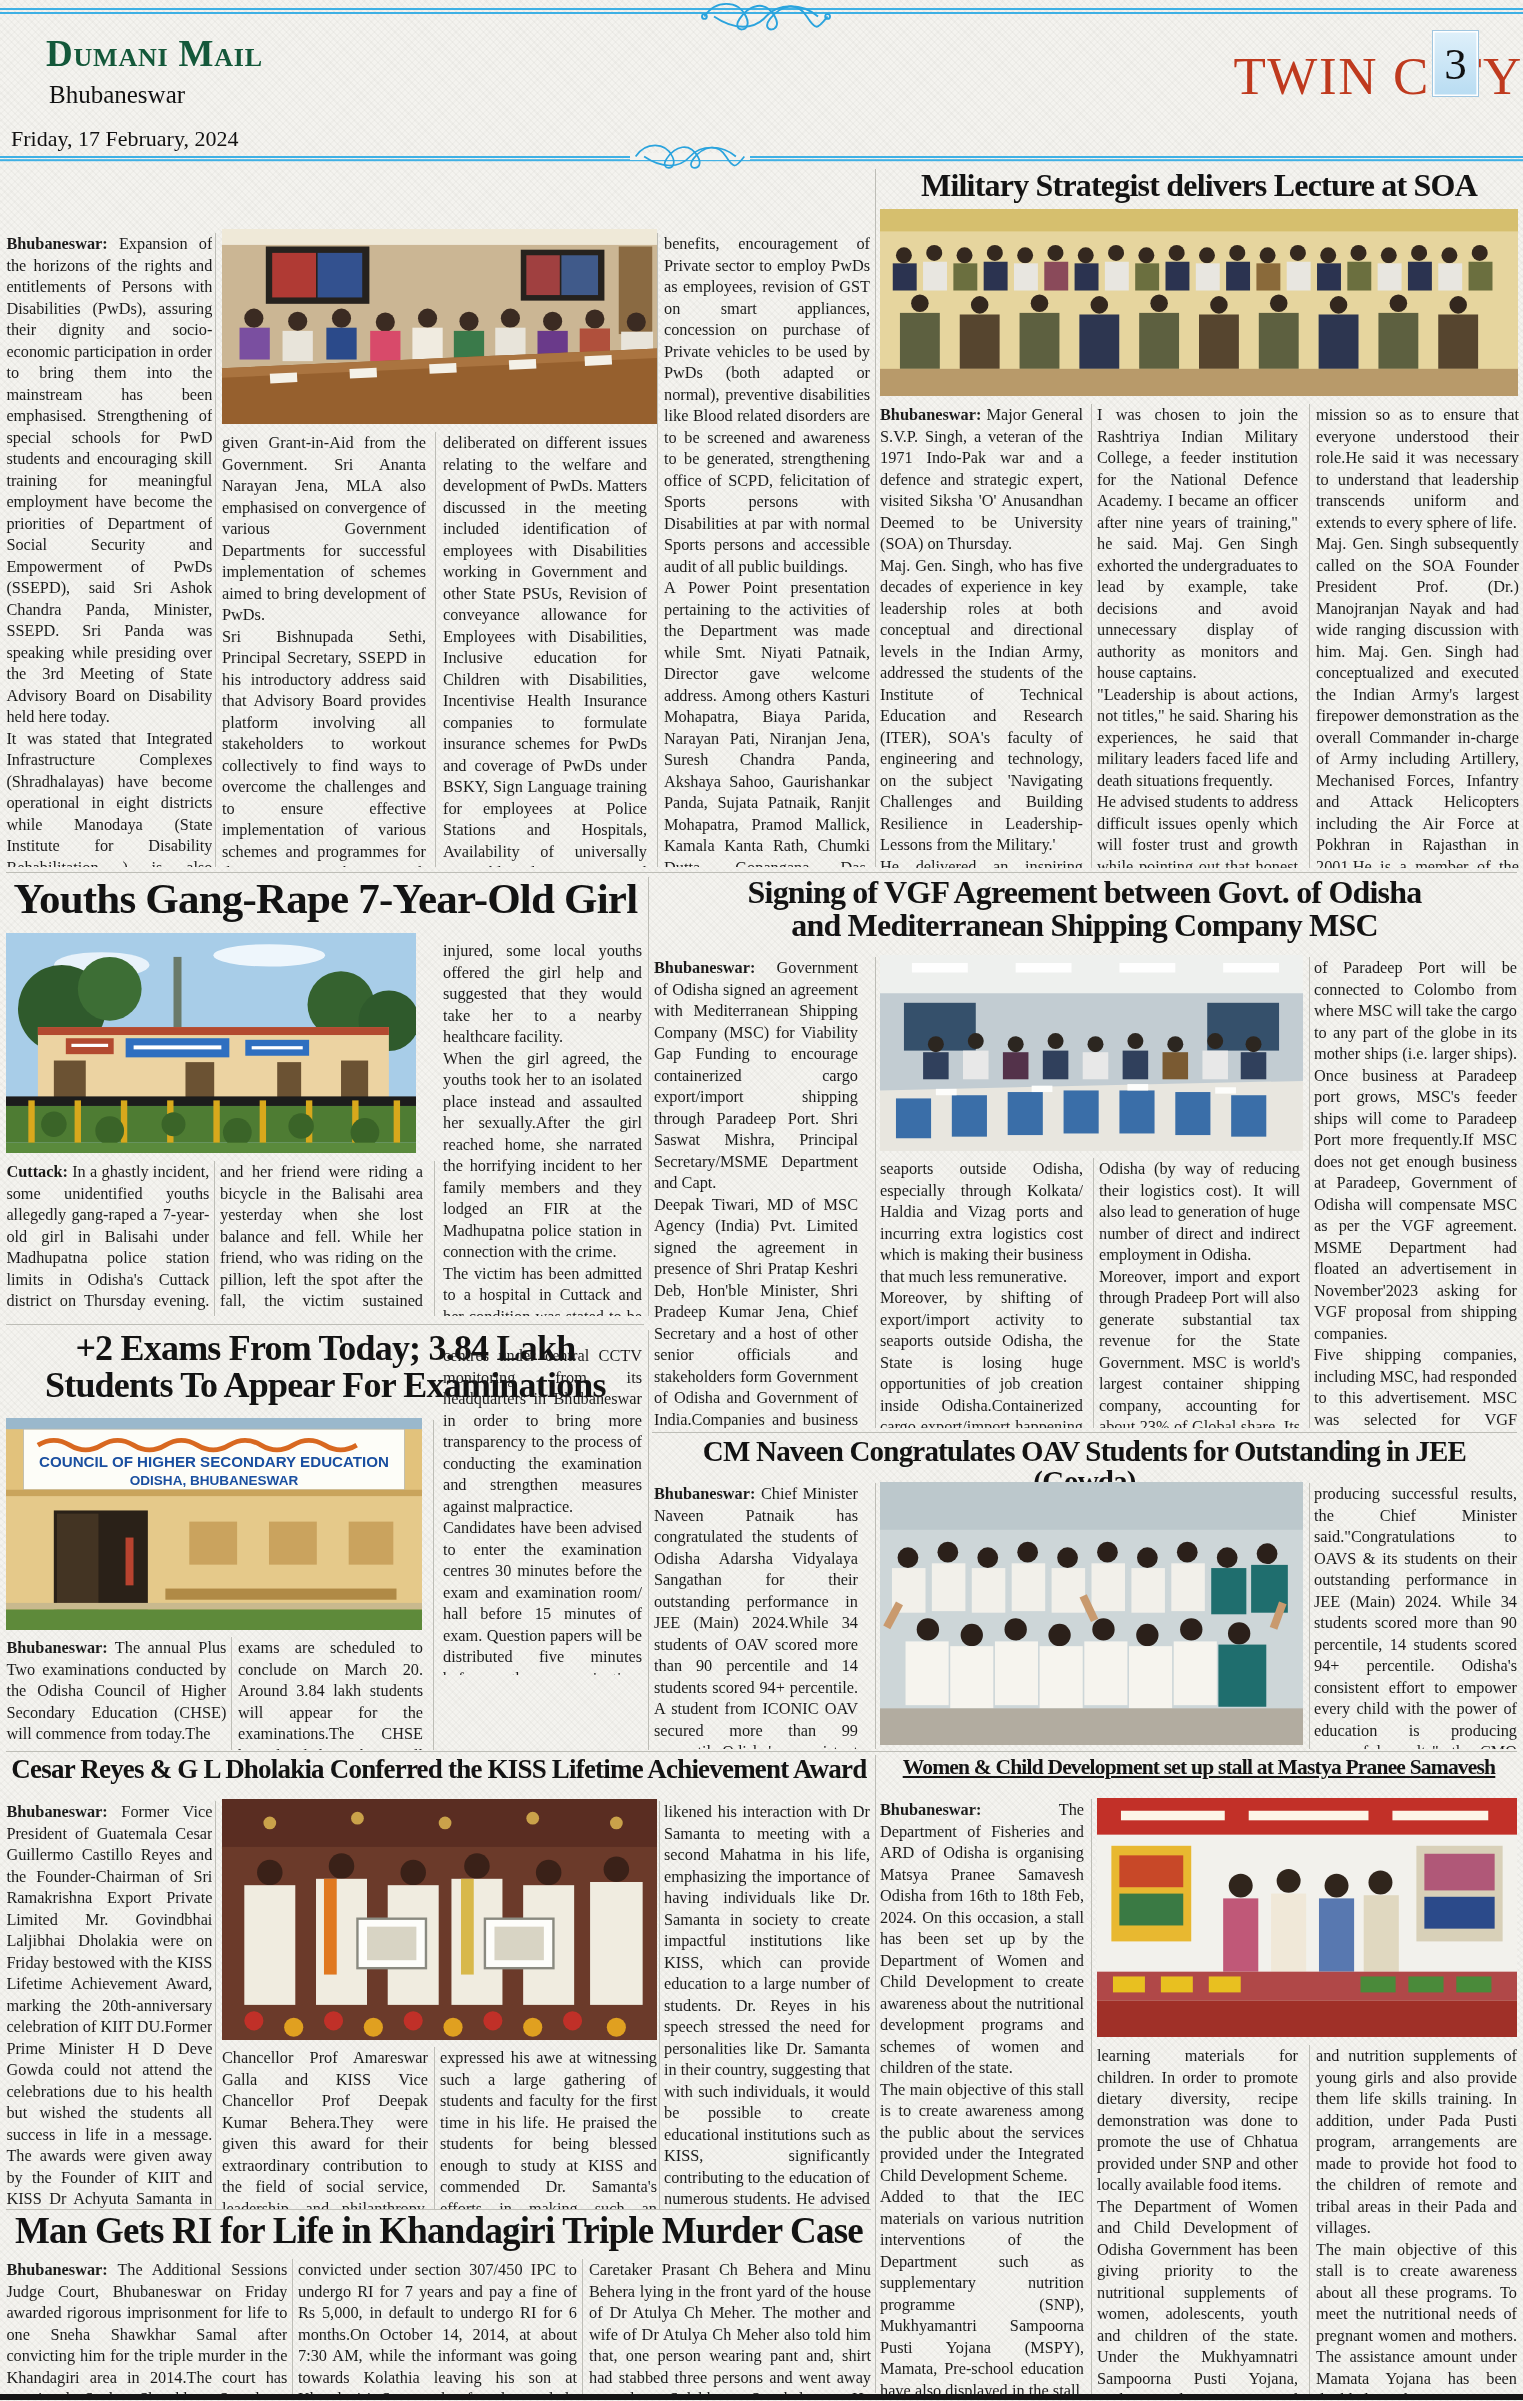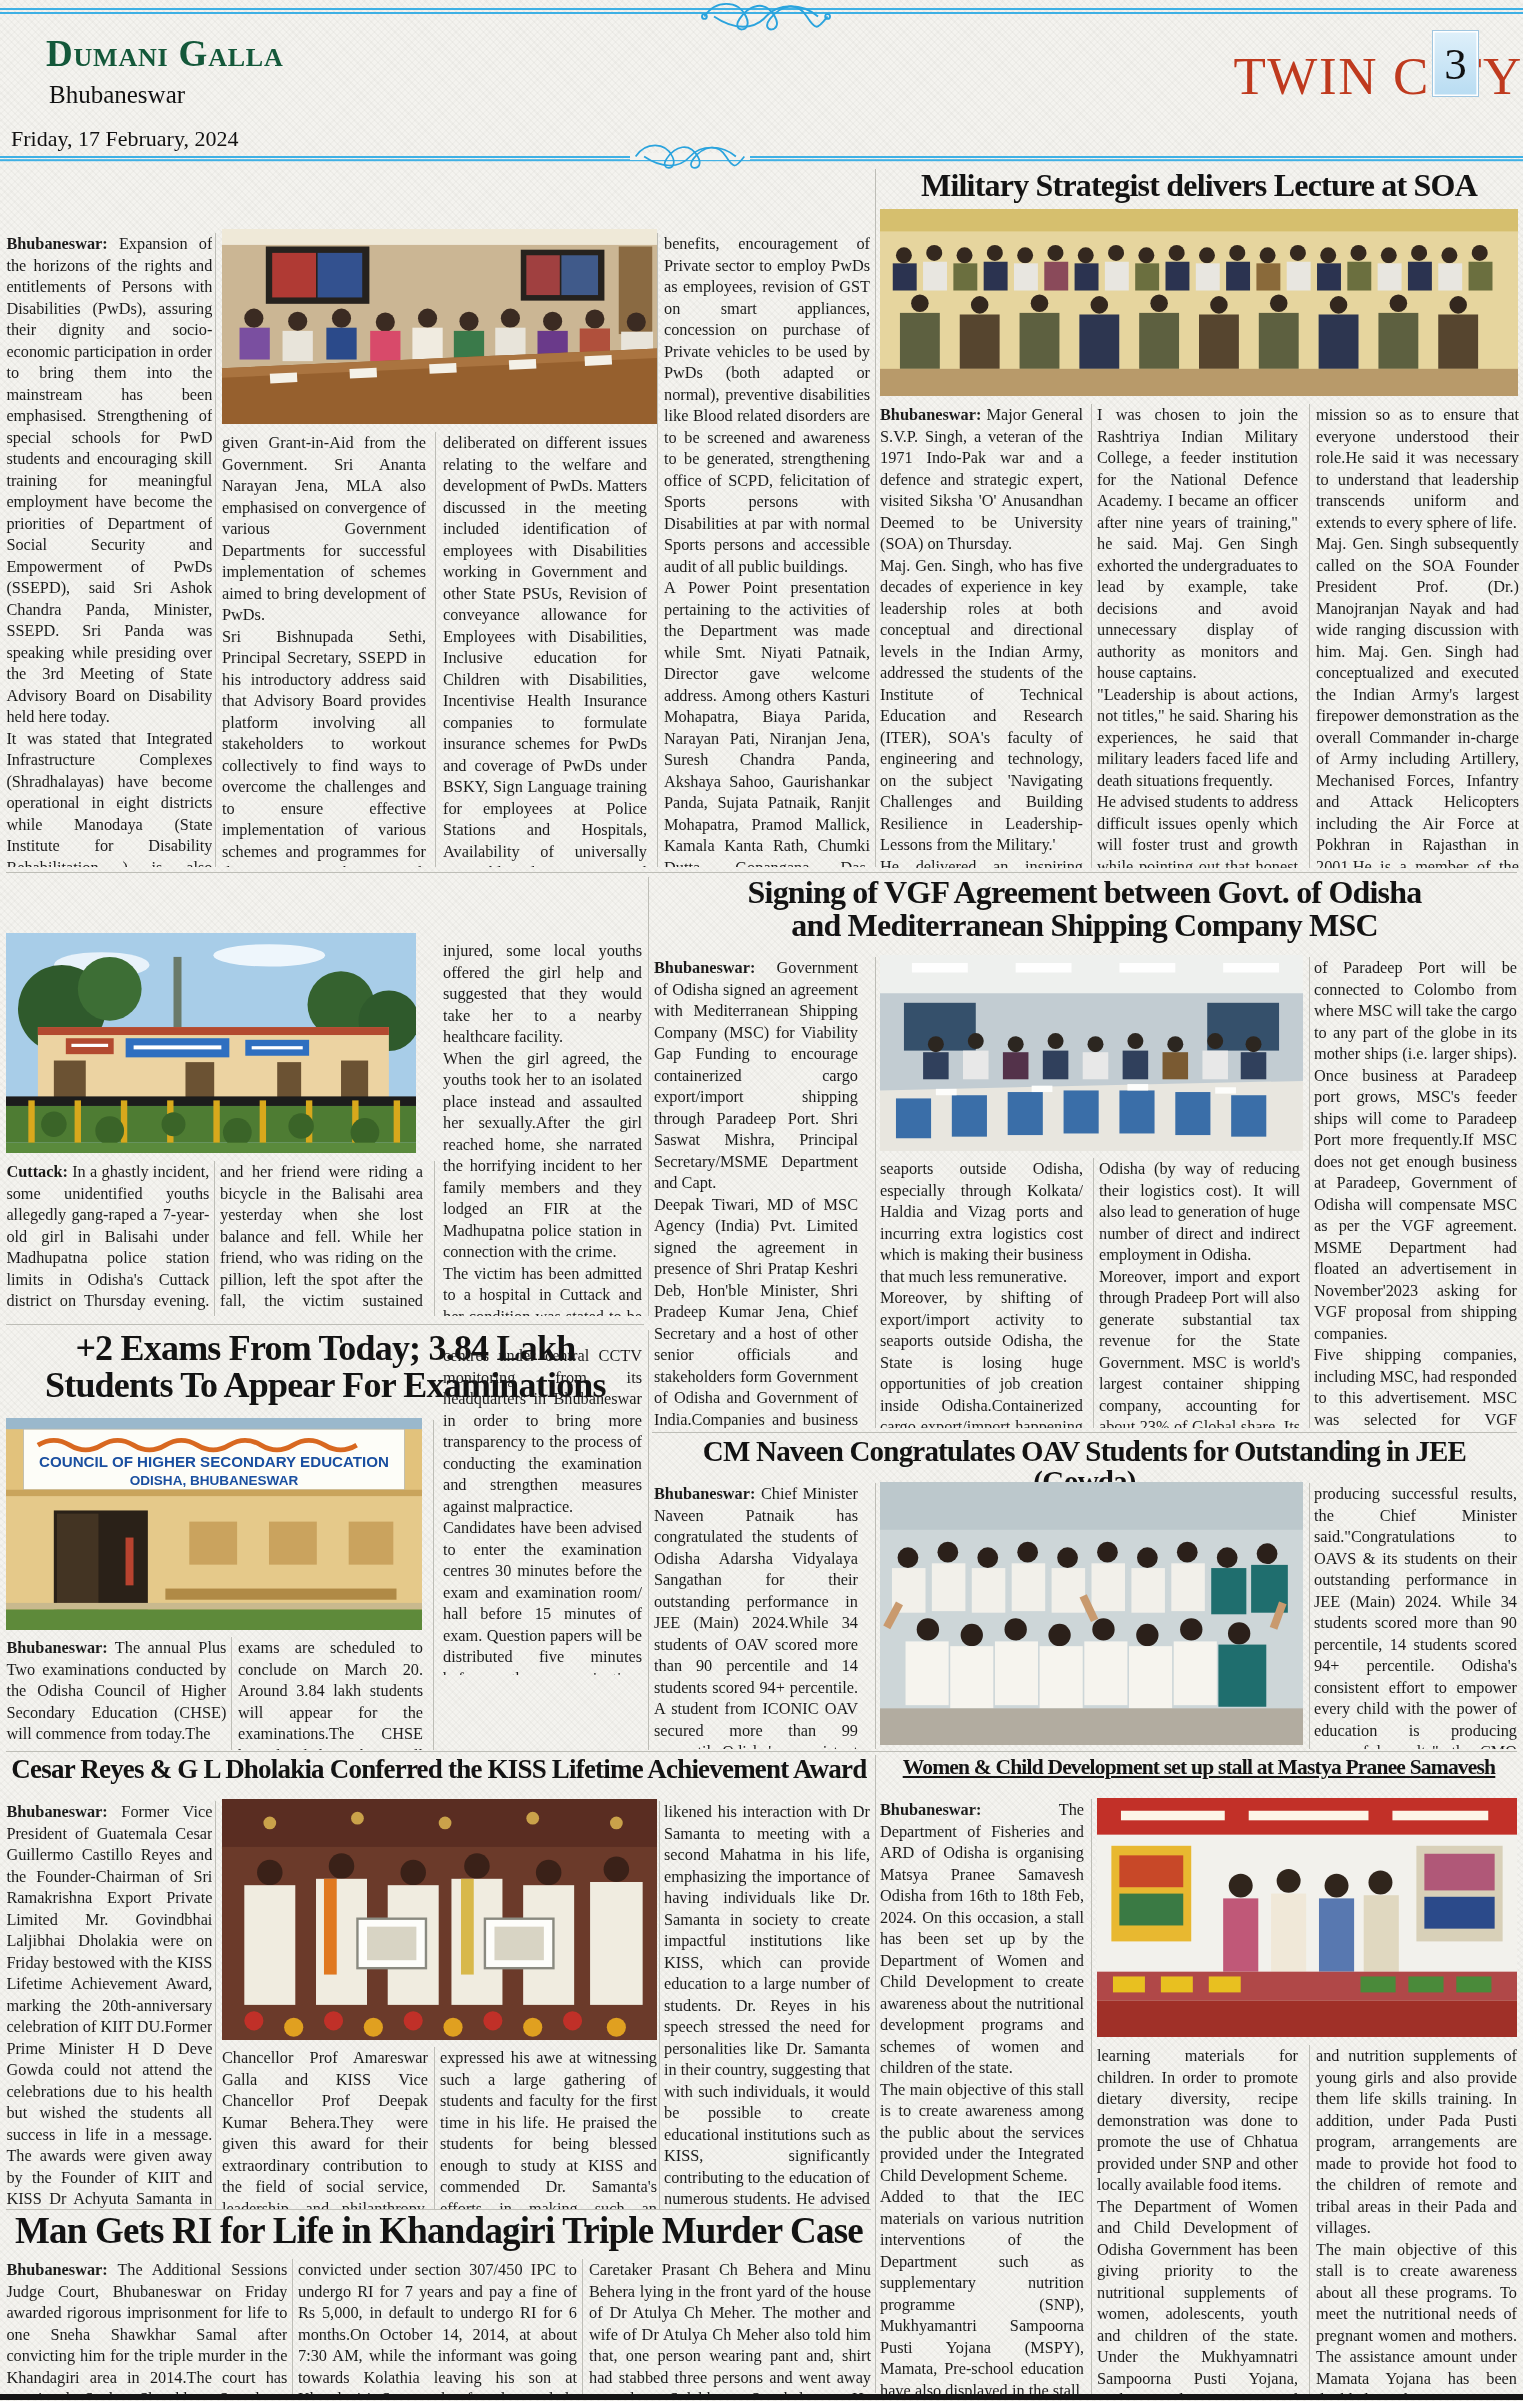--- a/index.html
+++ b/index.html
@@ -42,21 +42,21 @@
   <svg class="flour" style="left:698px;top:-1.6px;width:136px;height:37px;" viewBox="0 0 170 46">
     <rect x="0" y="20" width="170" height="6" fill="#f4f3ef"></rect>
     <g fill="none" stroke="#2aa3dd" stroke-width="2.4">
       <path d="M8 23 C 22 2, 50 2, 60 23 S 40 44, 52 26 S 84 2, 96 23 S 76 44, 90 26 S 124 4, 136 23 S 150 38, 162 23"></path>
       <path d="M20 23 C 45 40, 70 40, 85 23 C 100 6, 130 6, 150 23"></path>
       <circle cx="8" cy="23" r="3"></circle>
         <circle cx="162" cy="23" r="3"></circle>
     </g>
   </svg>
 
-  <div class="abs masthead" style="left:46px;top:32px;">Dumani Galla</div>
+  <div class="abs masthead" style="left:46px;top:32px;">Dumani Mail</div>
   <div class="abs city" style="left:49px;top:81px;">Bhubaneswar</div>
   <div class="abs date" style="left:11px;top:126px;">Friday, 17 February, 2024</div>
   <div class="abs section-title" style="left:0;top:46px;width:1523px;text-align:right;">TWIN CITY</div>
   <div class="pagebox" style="left:1432px;top:30px;">3</div>
 
   <div class="rule-blue thin" style="left:0;top:156px;width:1523px;"></div>
   <svg class="flour" style="left:630px;top:140px;width:120px;height:33px;" viewBox="0 0 170 46">
     <rect x="0" y="18" width="170" height="10" fill="#f4f3ef"></rect>
     <g fill="none" stroke="#2aa3dd" stroke-width="2.4">
       <path d="M8 23 C 22 2, 50 2, 60 23 S 40 44, 52 26 S 84 2, 96 23 S 76 44, 90 26 S 124 4, 136 23 S 150 38, 162 23"></path>
@@ -209,20 +209,21 @@
   <div class="col" style="left:1097px;top:404px;width:201px;height:464px;">I was chosen to join the Rashtriya Indian Military College, a feeder institution for the National Defence Academy. I became an officer after nine years of training," he said. Maj. Gen Singh exhorted the undergraduates to lead by example, take decisions and avoid unnecessary display of authority as monitors and house captains.
 "Leadership is about actions, not titles," he said. Sharing his experiences, he said that military leaders faced life and death situations frequently.
 He advised students to address difficult issues openly which will foster trust and growth while pointing out that honest communication helped build resilient teams."Values drive purposeful leadership," he said adding leaders must articulate a</div>
   <div class="col" style="left:1316px;top:404px;width:203px;height:464px;">mission so as to ensure that everyone understood their role.He said it was necessary to understand that leadership transcends uniform and extends to every sphere of life.
 Maj. Gen. Singh subsequently called on the SOA Founder President Prof. (Dr.) Manojranjan Nayak and had wide ranging discussion with him. Maj. Gen. Singh had conceptualized and executed the Indian Army's largest firepower demonstration as the overall Commander in-charge of Army including Artillery, Mechanised Forces, Infantry and Attack Helicopters including the Air Force at Pokhran in Rajasthan in 2001.He is a member of the Institute of Defence Studies and Analysis (IDSA) and United Service Institution of India (USI).</div>
   <div class="vdiv" style="left:1091px;top:404px;height:464px;"></div>
   <div class="vdiv" style="left:1309px;top:404px;height:464px;"></div>
 
   <div class="hdiv" style="left:6.4px;top:872px;width:1511px;"></div>
 
+  <div class="hl" style="left:6.4px;top:877px;width:638px;font-size:43px;">Youths Gang-Rape 7-Year-Old Girl</div>
 
   <div class="photo" style="left:6.4px;top:933px;width:410px;height:220px;">
     <svg viewBox="0 0 514 276" preserveAspectRatio="none">
       <rect width="514" height="276" fill="#a8cde8"></rect>
       <ellipse cx="120" cy="40" rx="60" ry="16" fill="#e8f2fa"></ellipse>
         <ellipse cx="330" cy="28" rx="70" ry="14" fill="#eef6fc"></ellipse>
       <circle cx="70" cy="95" r="55" fill="#2f5a2c"></circle>
         <circle cx="130" cy="70" r="40" fill="#3d6e35"></circle>
       <rect x="210" y="30" width="10" height="100" fill="#6a7a6a"></rect>
       <circle cx="420" cy="90" r="42" fill="#35622f"></circle>

